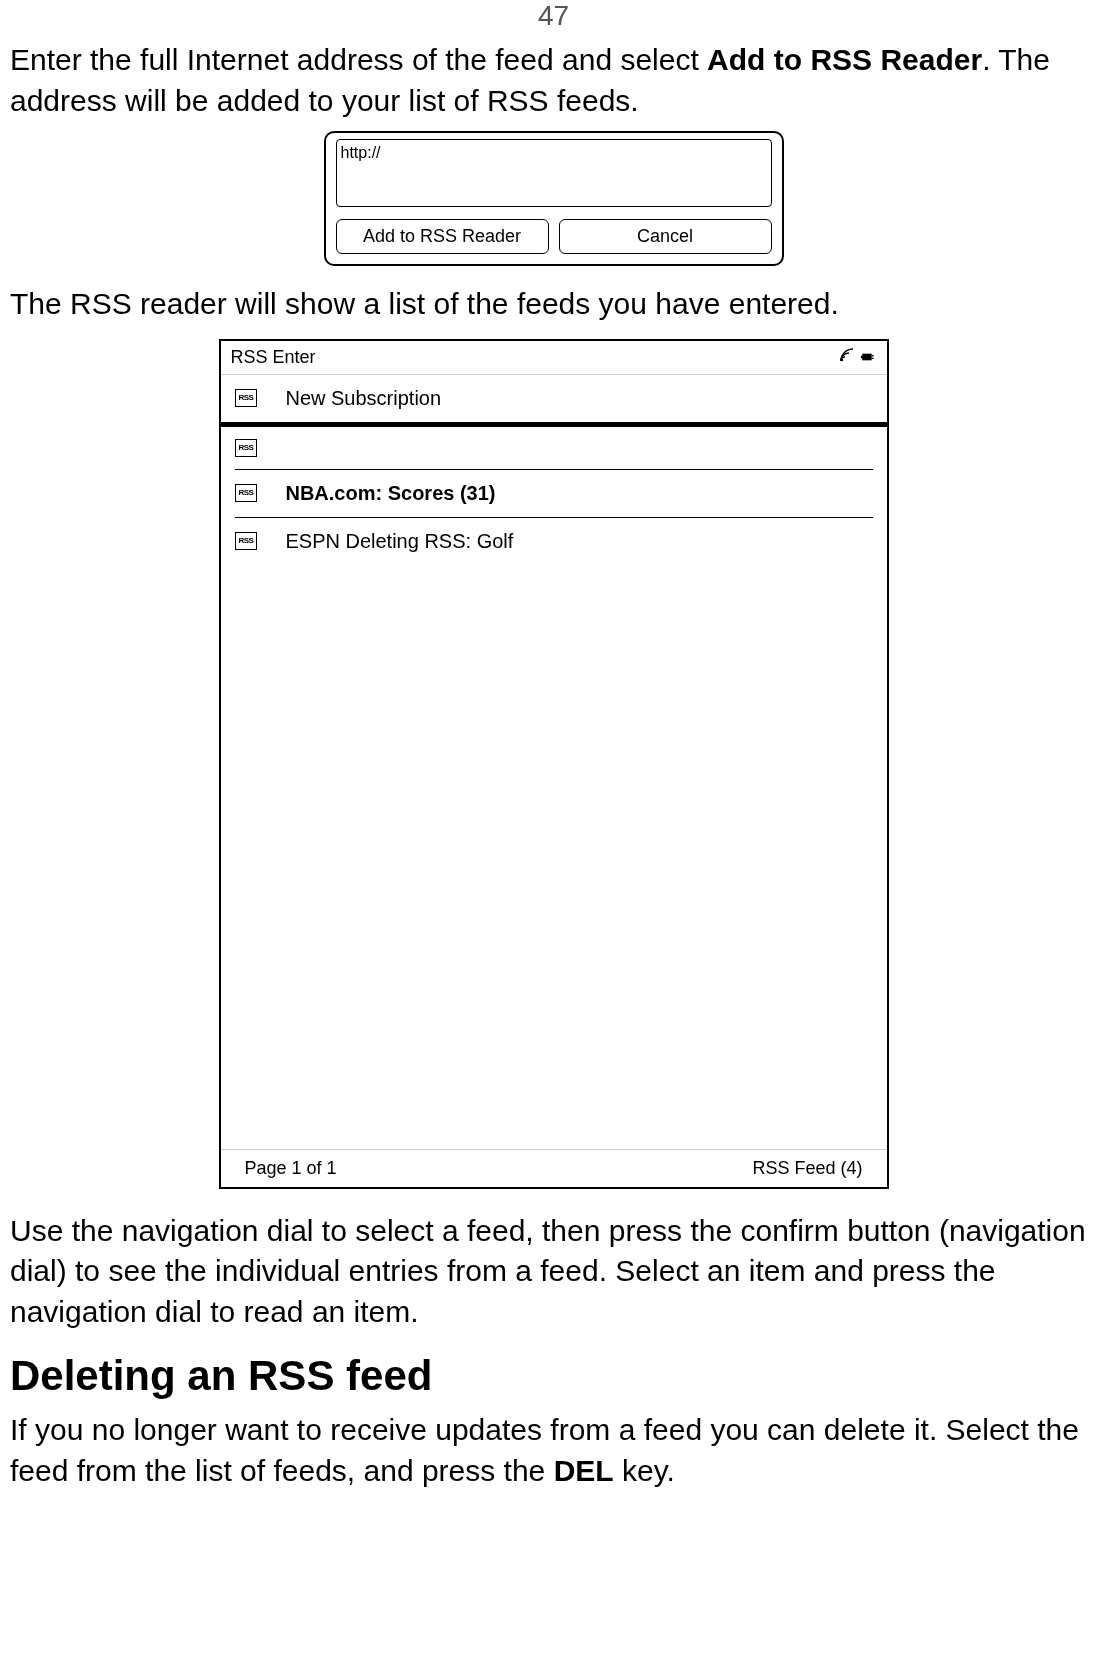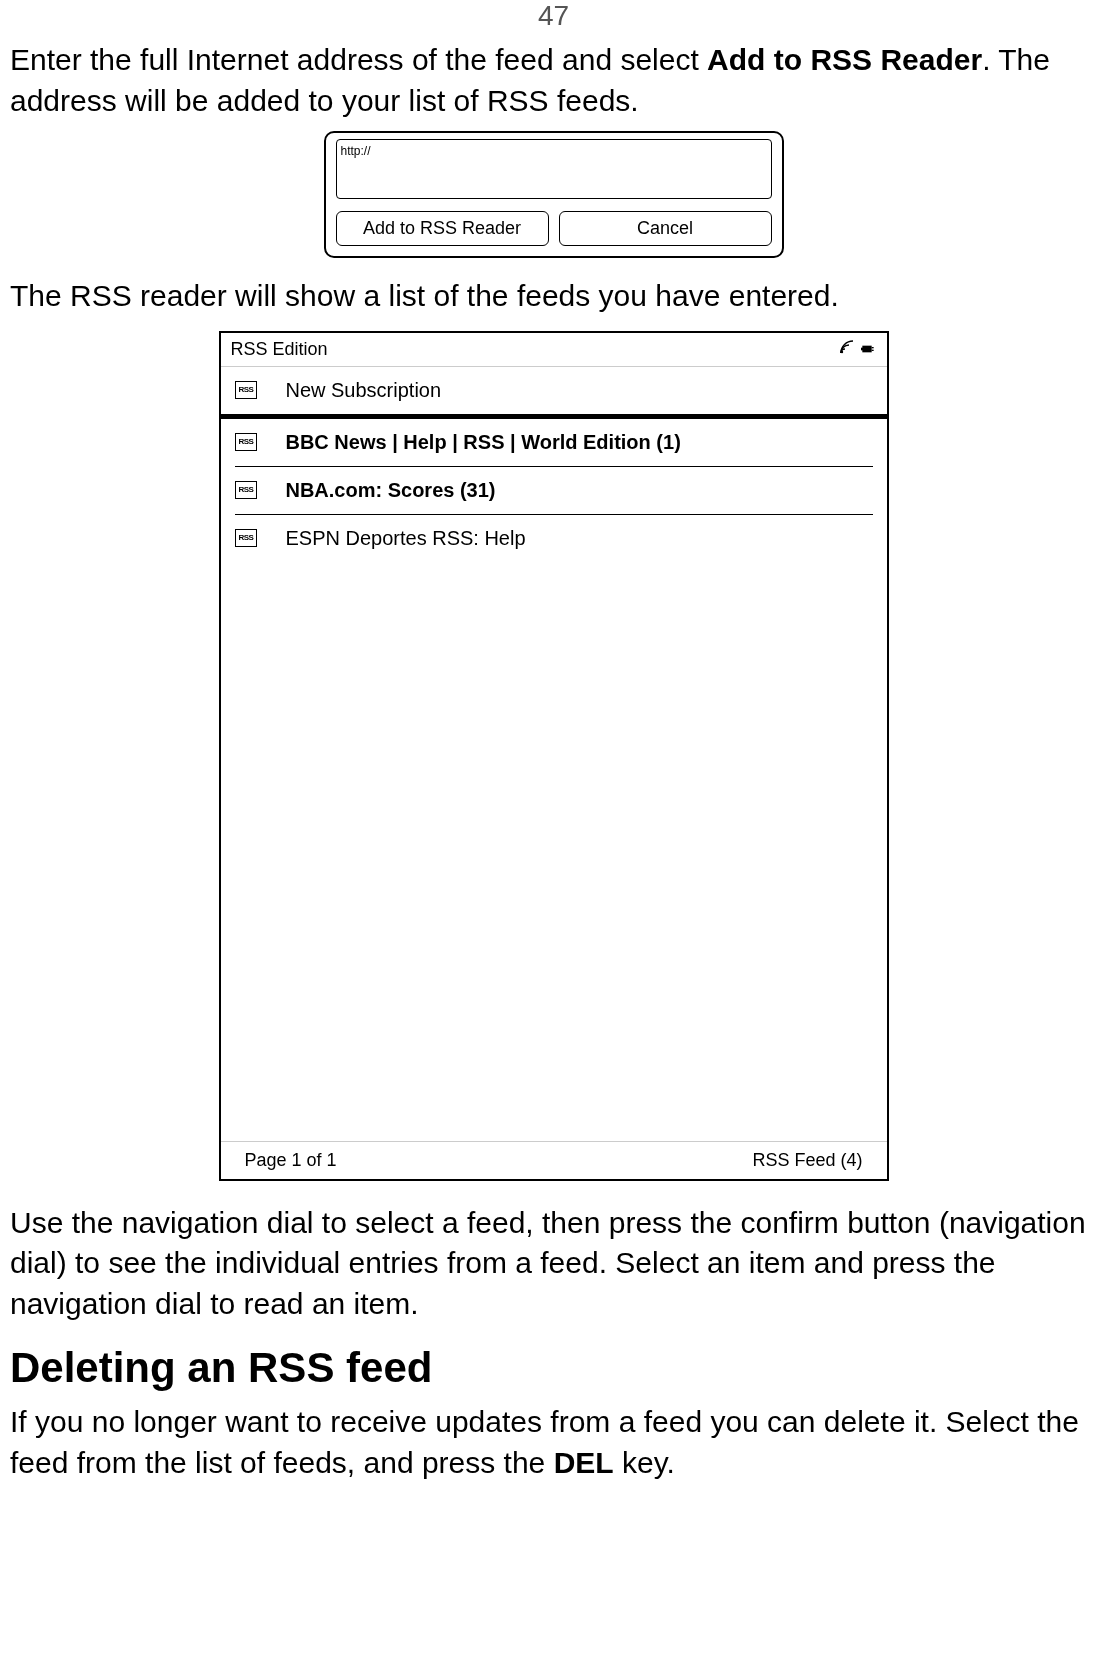--- a/index.html
+++ b/index.html
@@ -43,24 +43,24 @@
       padding: 6px 10px 10px 10px;
     }
     .dialog-title {
       text-align: center;
       font-weight: bold;
       font-size: 20px;
       margin-bottom: 6px;
     }
     .dialog-textarea {
       width: 100%;
-      height: 60px;
+      height: 68px;
       border: 1px solid #000;
       border-radius: 4px;
-      font-size: 12px;
+      font-size: 16px;
       padding: 4px;
       resize: none;
       font-family: inherit;
       margin-bottom: 8px;
     }
     .dialog-buttons {
       display: flex;
       gap: 10px;
     }
     .dialog-btn {
@@ -161,21 +161,21 @@
   <div class="dialog-buttons">
     <button class="dialog-btn">Add to RSS Reader</button>
     <button class="dialog-btn">Cancel</button>
   </div>
 </div>
 
 <p class="body-text">The RSS reader will show a list of the feeds you have entered.</p>
 
 <div class="reader">
   <div class="reader-header">
-    <span>RSS Edition</span>
+    <span>RSS Enter</span>
     <span class="reader-header-icons">
       <span class="wifi-icon">
         <svg width="16" height="16" viewBox="0 0 16 16">
           <path d="M2 14 A12 12 0 0 1 14 2" fill="none" stroke="#000" stroke-width="1.5"></path>
           <path d="M2 14 A8 8 0 0 1 10 6" fill="none" stroke="#000" stroke-width="1.5"></path>
           <path d="M2 14 A4 4 0 0 1 6 10" fill="none" stroke="#000" stroke-width="1.5"></path>
           <circle cx="3" cy="13" r="1.2" fill="#000"></circle>
         </svg>
       </span>
       <span class="plug-icon">
@@ -191,33 +191,32 @@
 
   <div class="reader-body">
     <div class="reader-row">
       <span class="rss-icon">RSS</span>
       <span>New Subscription</span>
     </div>
     <div class="reader-separator-thick"></div>
 
     <div class="reader-row bold">
       <span class="rss-icon">RSS</span>
-      <span>BBC News | Help | RSS | World Edition (1)</span>
     </div>
     <div class="reader-separator"></div>
 
     <div class="reader-row bold">
       <span class="rss-icon">RSS</span>
       <span>NBA.com: Scores (31)</span>
     </div>
     <div class="reader-separator"></div>
 
     <div class="reader-row">
       <span class="rss-icon">RSS</span>
-      <span>ESPN Deportes RSS: Help</span>
+      <span>ESPN Deleting RSS: Golf</span>
     </div>
   </div>
 
   <div class="reader-footer">
     <span>Page 1 of 1</span>
     <span>RSS Feed (4)</span>
   </div>
 </div>
 
 <p class="body-text">Use the navigation dial to select a feed, then press the confirm button (navigation dial) to see the individual entries from a feed. Select an item and press the navigation dial to read an item.</p>

